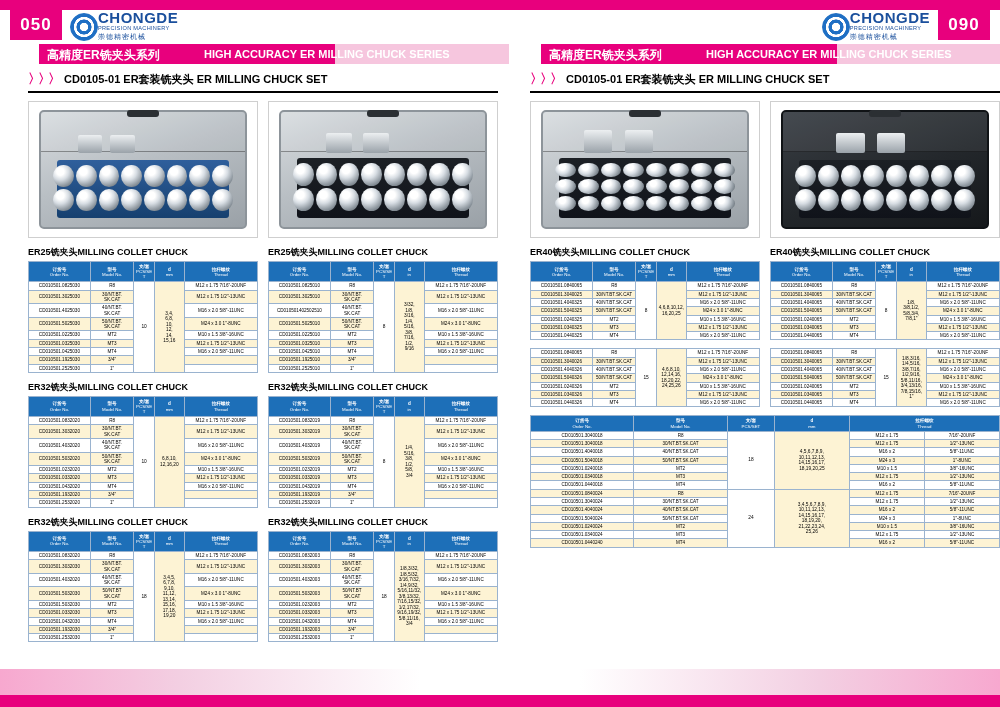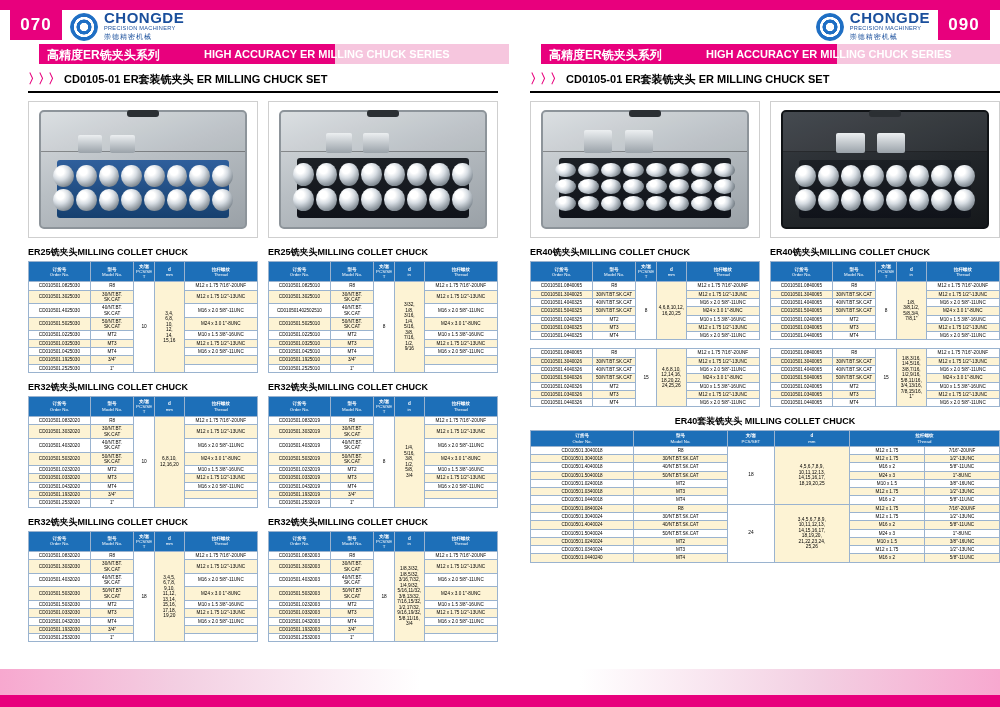--- a/index.html
+++ b/index.html
@@ -16,21 +16,21 @@
   .edge-bottom{position:absolute;bottom:0;left:0;width:1000px;height:12px;background:#e8007d;}
   .edge-bottom-fade{position:absolute;bottom:12px;left:0;width:1000px;height:26px;
       background:linear-gradient(to right,#f7a8cf 0%,#f3cfe2 18%,#ffffff 42%,#ffffff 58%,#f3cfe2 82%,#f7a8cf 100%);}
 
   .folio{position:absolute;top:10px;width:52px;height:30px;background:#e8007d;color:#fff;
       font-size:17px;font-weight:bold;display:flex;align-items:center;justify-content:center;letter-spacing:1px;}
   .folio.left{left:10px;}
   .folio.right{right:10px;}
 
   
-  .logo{position:absolute;top:12px;display:flex;align-items:center;gap:6px;}
+  .logo{position:absolute;top:12px;display:flex;align-items:center;gap:0;}
   .logo.l{left:70px;}
   .logo.r{right:70px;}
   .logo .mark{width:26px;height:26px;border-radius:50%;
       background:radial-gradient(circle at 50% 50%,#ffffff 0 22%,#1f6fc4 24% 40%,#ffffff 42% 54%,#1f6fc4 56% 72%,#ffffff 74% 100%);
       border:1px solid #1f6fc4;}
   .logo .txt .brand{font-size:15px;font-weight:bold;color:#1a4f9c;letter-spacing:.5px;line-height:12px;}
   .logo .txt .sub{font-size:5.6px;color:#1a4f9c;letter-spacing:.3px;line-height:8px;}
   .logo .txt .cn{font-size:7px;color:#1a4f9c;letter-spacing:1px;line-height:9px;}
 
   
@@ -88,21 +88,21 @@
   col.c-pcs{width:9%}
   col.c-d{width:13%}
   col.c-th{width:32%}
 </style>
 </head>
 <body>
 
 <div class="page">
 
   <div class="edge-top"></div>
-  <div class="folio left">070</div>
+  <div class="folio left">050</div>
   <div class="folio right">090</div>
 
   <div class="logo l">
     <div class="mark"></div>
     <div class="txt">
       <div class="brand">CHONGDE</div>
       <div class="sub">PRECISION MACHINERY</div>
       <div class="cn">崇德精密机械</div>
     </div>
   </div>
@@ -1030,21 +1030,20 @@
               <tr>
                 <td>CD010501.0440065</td>
                 <td>MT4</td>
                 <td>M16 x 2.0  5/8"-11UNC</td>
               </tr>
             </tbody>
         </table>
       </div>
     </div>
 
-    <div class="fullcap">ER40套装铣夹头  MILLING COLLET CHUCK</div>
     <div class="wide">
       <table>
         <colgroup>
             <col style="width:22%">
             <col style="width:20%">
             <col style="width:10%">
             <col style="width:16%">
             <col style="width:16%">
             <col style="width:16%">
           </colgroup>

